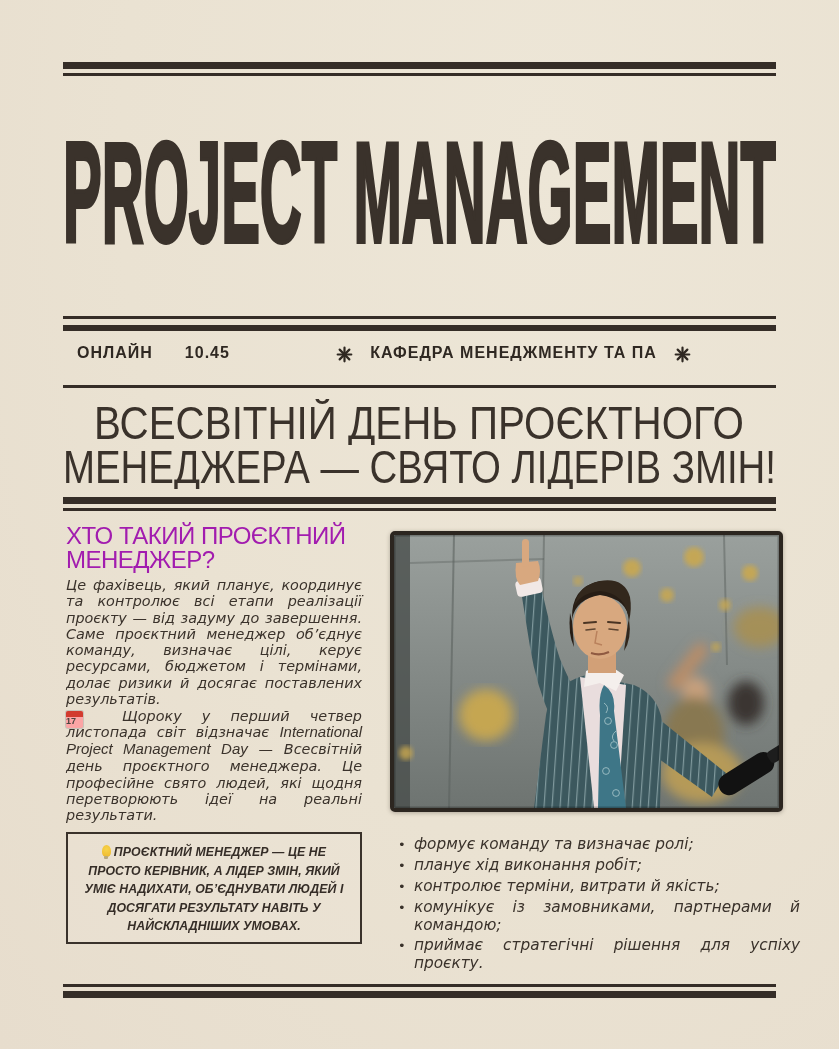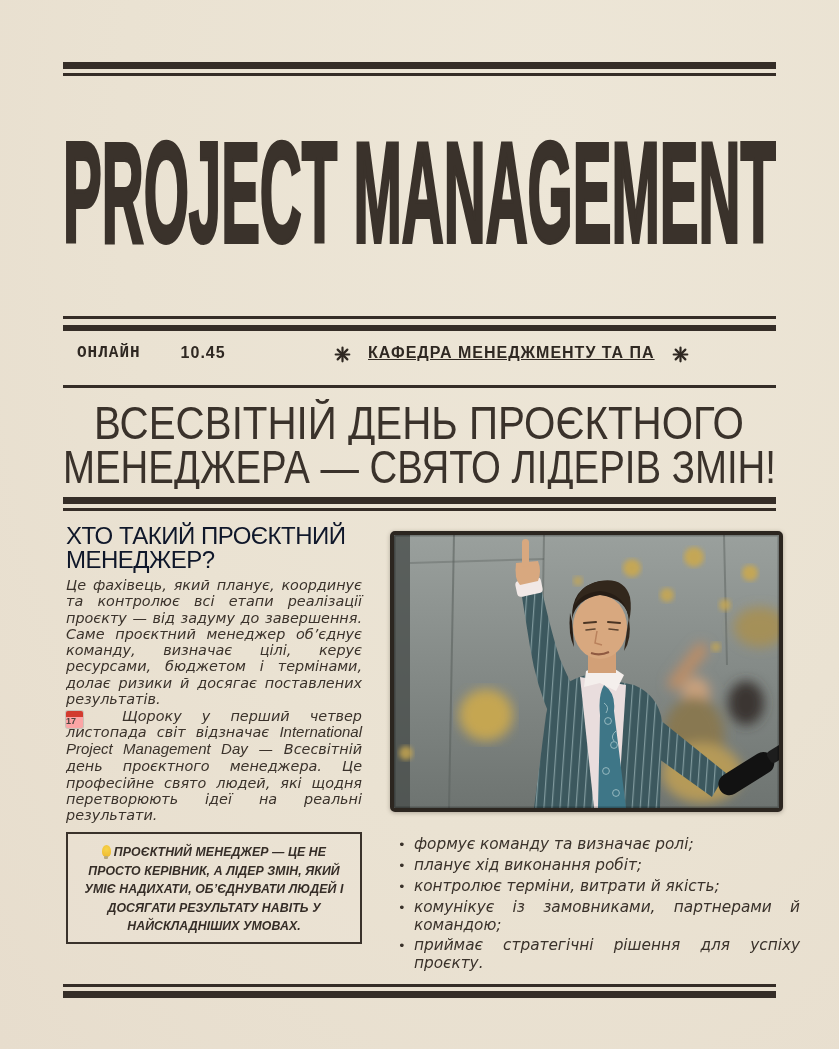--- a/index.html
+++ b/index.html
@@ -23,30 +23,30 @@
 
   .masthead{position:absolute;left:63px;top:136px;width:713px;height:112px;}
   .headline-line{position:absolute;left:63px;width:713px;height:46px;}
   .hl1{top:399px;} .hl2{top:443px;}
 
   .info-row{
     position:absolute;left:77px;top:344px;width:699px;
     display:flex;align-items:flex-start;
     font-weight:bold;font-size:16px;letter-spacing:1px;color:#2f2822;
   }
-  .info-mode{margin-right:40px;font-family:Liberation Mono, monospace;}
+  .info-mode{margin-right:32px;}
   .info-time{margin-right:21px;}
-  .info-dept{flex:1;text-align:center;display:flex;align-items:center;justify-content:center;gap:17px;text-decoration:underline;}
+  .info-dept{flex:1;text-align:center;display:flex;align-items:center;justify-content:center;gap:17px;}
   .star{display:inline-block;width:17px;height:17px;position:relative;top:1px;}
   .info-date{width:152px;text-align:right;line-height:1.15;}
 
   .left-col{position:absolute;left:66px;top:524px;width:296px;}
   .sec-heading{
     font-size:24px;font-weight:normal;letter-spacing:-0.5px;line-height:24px;
-    margin:0;color:#0f172a;
+    margin:0;color:#a21caf;
   }
   .sec-heading.centered{text-align:center;width:250px;margin:10px auto 0 auto;font-size:21px;line-height:22px;}
   .body-par{
     font-family:"DejaVu Sans", sans-serif;font-style:italic;
     font-size:14.4px;line-height:1.13;text-align:justify;text-align-last:left;
     margin:5px 0 0 0;color:#3a322b;
   }
   .par2{position:relative;text-indent:56px;margin-top:1px;}
   .latin-serif{font-family:Liberation Sans, sans-serif;font-style:italic;font-size:15px;}
   .cal-icon{

